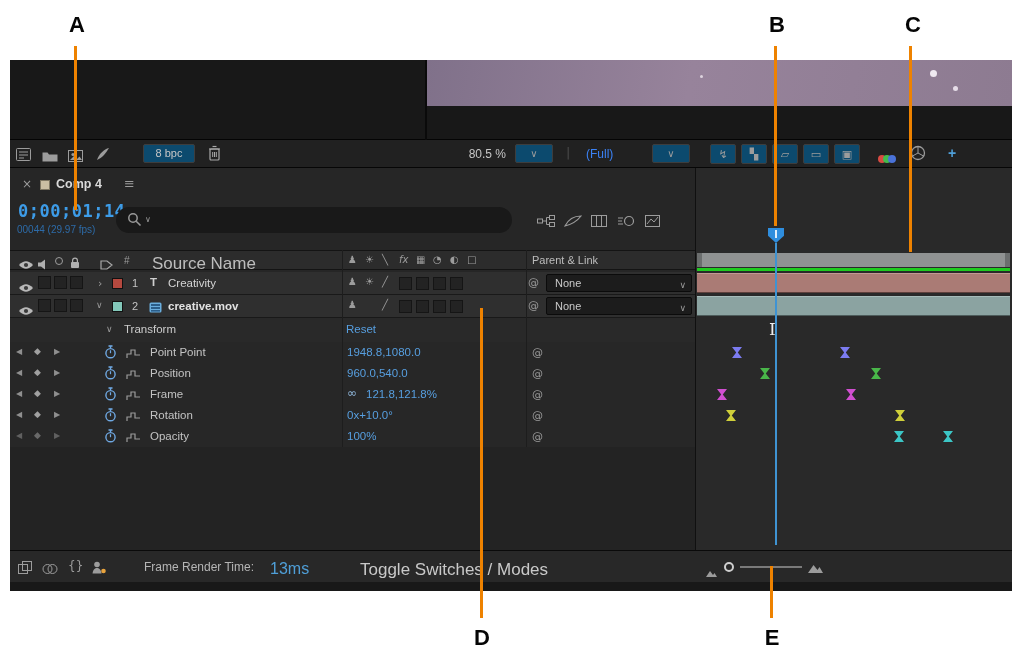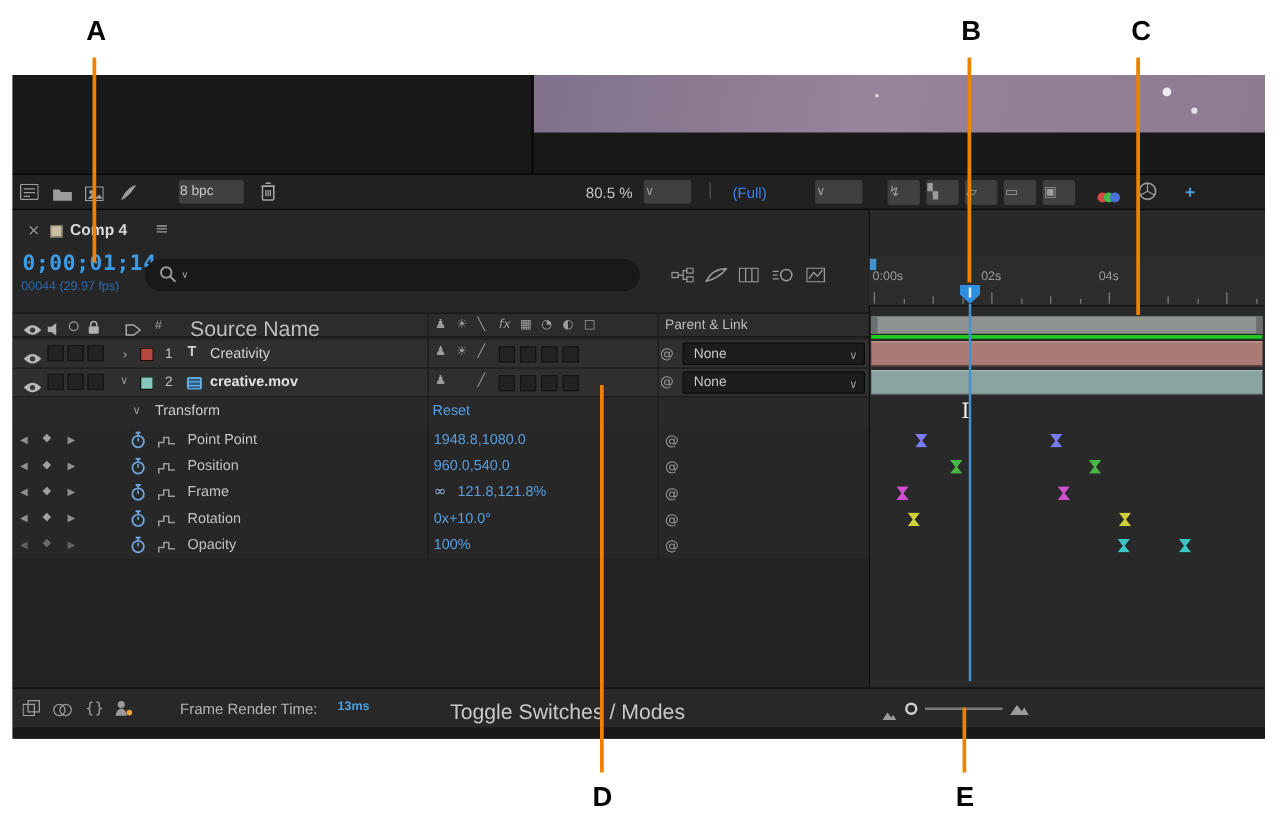--- a/index.html
+++ b/index.html
@@ -4,21 +4,21 @@
 <style>
 *{box-sizing:border-box;margin:0;padding:0}
 html,body{width:1024px;height:661px}
 body{background:#ffffff;font-family:"Liberation Sans","DejaVu Sans",sans-serif;position:relative;overflow:hidden}
 .abs{position:absolute}
 .t{position:absolute;white-space:nowrap}
 .ic{position:absolute;font-family:"DejaVu Sans",sans-serif;color:#9c9c9c;line-height:1}
 .callout{position:absolute;width:22px;text-align:center;font-size:22px;font-weight:bold;color:#050505;z-index:70}
 .cline{position:absolute;width:3px;background:#ee8200;z-index:60}
 .shot{position:absolute;left:10px;top:60px;width:1002px;height:531px;background:#222222;overflow:hidden;z-index:1}
-.btn{position:absolute;border:1px solid #3d3d3d;border-radius:2px;background:#404040;color:#c6c6c6;font-size:11px;text-align:left}
+.btn{position:absolute;border:1px solid #3d3d3d;border-radius:2px;background:#0c4a6e;color:#c6c6c6;font-size:11px;text-align:center}
 .cell{position:absolute;width:13px;height:13px;background:#232323;border:1px solid #151515}
 .dd{position:absolute;width:146px;height:18px;background:#1c1c1c;border:1px solid #0b0b0b;border-radius:2px;font-size:11px;color:#c9c9c9;line-height:16px;padding-left:8px}
 .dd .ca{position:absolute;right:5px;top:2px;font-size:9px;color:#9c9c9c;font-family:"DejaVu Sans",sans-serif}
 .hrow{position:absolute;left:0;width:685px;height:20px;background:#2c2c2c;border-top:1px solid #141414;border-bottom:1px solid #141414}
 .lrow{position:absolute;left:0;width:685px;height:23px;background:#2f2f2f;border-bottom:1px solid #191919}
 .prow{position:absolute;left:0;width:685px;height:21px;background:#272727;font-size:11.5px;color:#c3c3c3}
 .val{color:#579fe0}
 .navg{font-size:8px;color:#8f8f8f}
 .kf{position:absolute;width:10px;height:11px;clip-path:polygon(0 0,100% 0,58% 50%,100% 100%,0 100%,42% 50%)}
 .tick{position:absolute;bottom:2px;width:1px;background:#7a7a7a}
@@ -132,42 +132,20 @@
         <circle cx="11" cy="6" r="4.5" fill="none" stroke="#9c9c9c" stroke-width="1.2"></circle>
         <line x1="0" y1="3" x2="5" y2="3" stroke="#9c9c9c"></line>
         <line x1="0" y1="6" x2="4" y2="6" stroke="#9c9c9c"></line>
         <line x1="0" y1="9" x2="5" y2="9" stroke="#9c9c9c"></line>
       </svg></span>
   <span class="abs" style="left:635px;top:153px"><svg width="15" height="12">
         <rect x="0.5" y="0.5" width="14" height="11" fill="none" stroke="#9c9c9c"></rect>
         <polyline points="2,9 6,4 9,7 13,2" fill="none" stroke="#9c9c9c"></polyline>
       </svg></span>
 
-  <div class="abs" style="left:685px;top:145px;width:317px;height:40px;background:#2c2c2c;border-bottom:1px solid #101010">
-    <div class="abs" style="left:1px;top:2px;width:5px;height:9px;background:#3f93d2"></div>
-    <span class="t" style="left:3px;top:11px;font-size:10px;color:#9c9c9c">0:00s</span>
-    <span class="t" style="left:83px;top:11px;width:30px;text-align:center;font-size:10px;color:#9c9c9c">02s</span>
-    <span class="t" style="left:177px;top:11px;width:30px;text-align:center;font-size:10px;color:#9c9c9c">04s</span>
-    <div id="ruler-ticks" class="abs" style="left:0;top:0;width:317px;height:40px">
-        <div class="tick" style="left: 4px; height: 9px;"></div>
-        <div class="tick" style="left: 27.5px; height: 4px;"></div>
-        <div class="tick" style="left: 51px; height: 6px;"></div>
-        <div class="tick" style="left: 74.5px; height: 4px;"></div>
-        <div class="tick" style="left: 98px; height: 9px;"></div>
-        <div class="tick" style="left: 121.5px; height: 4px;"></div>
-        <div class="tick" style="left: 145px; height: 6px;"></div>
-        <div class="tick" style="left: 168.5px; height: 4px;"></div>
-        <div class="tick" style="left: 192px; height: 9px;"></div>
-        <div class="tick" style="left: 215.5px; height: 4px;"></div>
-        <div class="tick" style="left: 239px; height: 6px;"></div>
-        <div class="tick" style="left: 262.5px; height: 4px;"></div>
-        <div class="tick" style="left: 286px; height: 9px;"></div>
-        <div class="tick" style="left: 309.5px; height: 4px;"></div>
-      </div>
-  </div>
 
   <div class="hrow" style="top:190px">
     <span class="abs" style="left:8px;top:5px"><svg width="16" height="10">
           <path d="M1 5 Q8 -2.5 15 5 Q8 12.5 1 5 Z" fill="#b8b8b8"></path>
           <circle cx="8" cy="5" r="2.1" fill="#3a3a3a"></circle>
         </svg></span>
     <span class="abs" style="left:28px;top:5px"><svg width="11" height="11">
           <polygon points="0,3.4 3,3.4 7,0.6 7,10.4 3,7.6 0,7.6" fill="#b0b0b0"></polygon>
         </svg></span>
     <span class="abs" style="left:45px;top:6px;width:8px;height:8px;border:1px solid #9c9c9c;border-radius:50%"></span>
@@ -377,21 +355,21 @@
           <circle cx="5.5" cy="6" r="4.5" fill="none" stroke="#9c9c9c"></circle>
           <circle cx="10.5" cy="6" r="4.5" fill="none" stroke="#9c9c9c"></circle>
         </svg></span>
     <span class="ic" style="left:58px;top:9px;font-size:12px">{}</span>
     <span class="abs" style="left:82px;top:9px"><svg width="14" height="13">
           <circle cx="5" cy="3.5" r="2.8" fill="#9c9c9c"></circle>
           <path d="M0.5 12.5C1 8.6 3 7 5 7s4 1.6 4.5 5.5z" fill="#9c9c9c"></path>
           <circle cx="11.5" cy="10" r="2.3" fill="#e8a33d"></circle>
         </svg></span>
     <span class="t" style="left:134px;top:9px;font-size:12px;color:#b5b5b5">Frame Render Time:</span>
-    <span class="t" style="left:260px;top:9px;font-size:10px;font-weight:bold;color:#4f9fd8">13ms</span>
+    <span class="t" style="left:260px;top:9px;font-size:16px;font-weight:normal;color:#4f9fd8">13ms</span>
     <span class="t" style="left:350px;top:9px;font-size:17px;color:#c9c9c9">Toggle Switches / Modes</span>
     <span class="abs" style="left:696px;top:13px"><svg width="11" height="9">
           <path d="M0 8L4 2l3 4 1.5-2L11 8z" fill="#9c9c9c"></path>
         </svg></span>
     <span class="abs" style="left:714px;top:11px;width:10px;height:10px;border:2px solid #cfcfcf;border-radius:50%"></span>
     <span class="abs" style="left:730px;top:15px;width:62px;height:2px;background:#7a7a7a"></span>
     <span class="abs" style="left:798px;top:9px"><svg width="15" height="11">
           <path d="M0 10L5.5 2l4 5 2-3 3.5 6z" fill="#9c9c9c"></path>
         </svg></span>
   </div>

